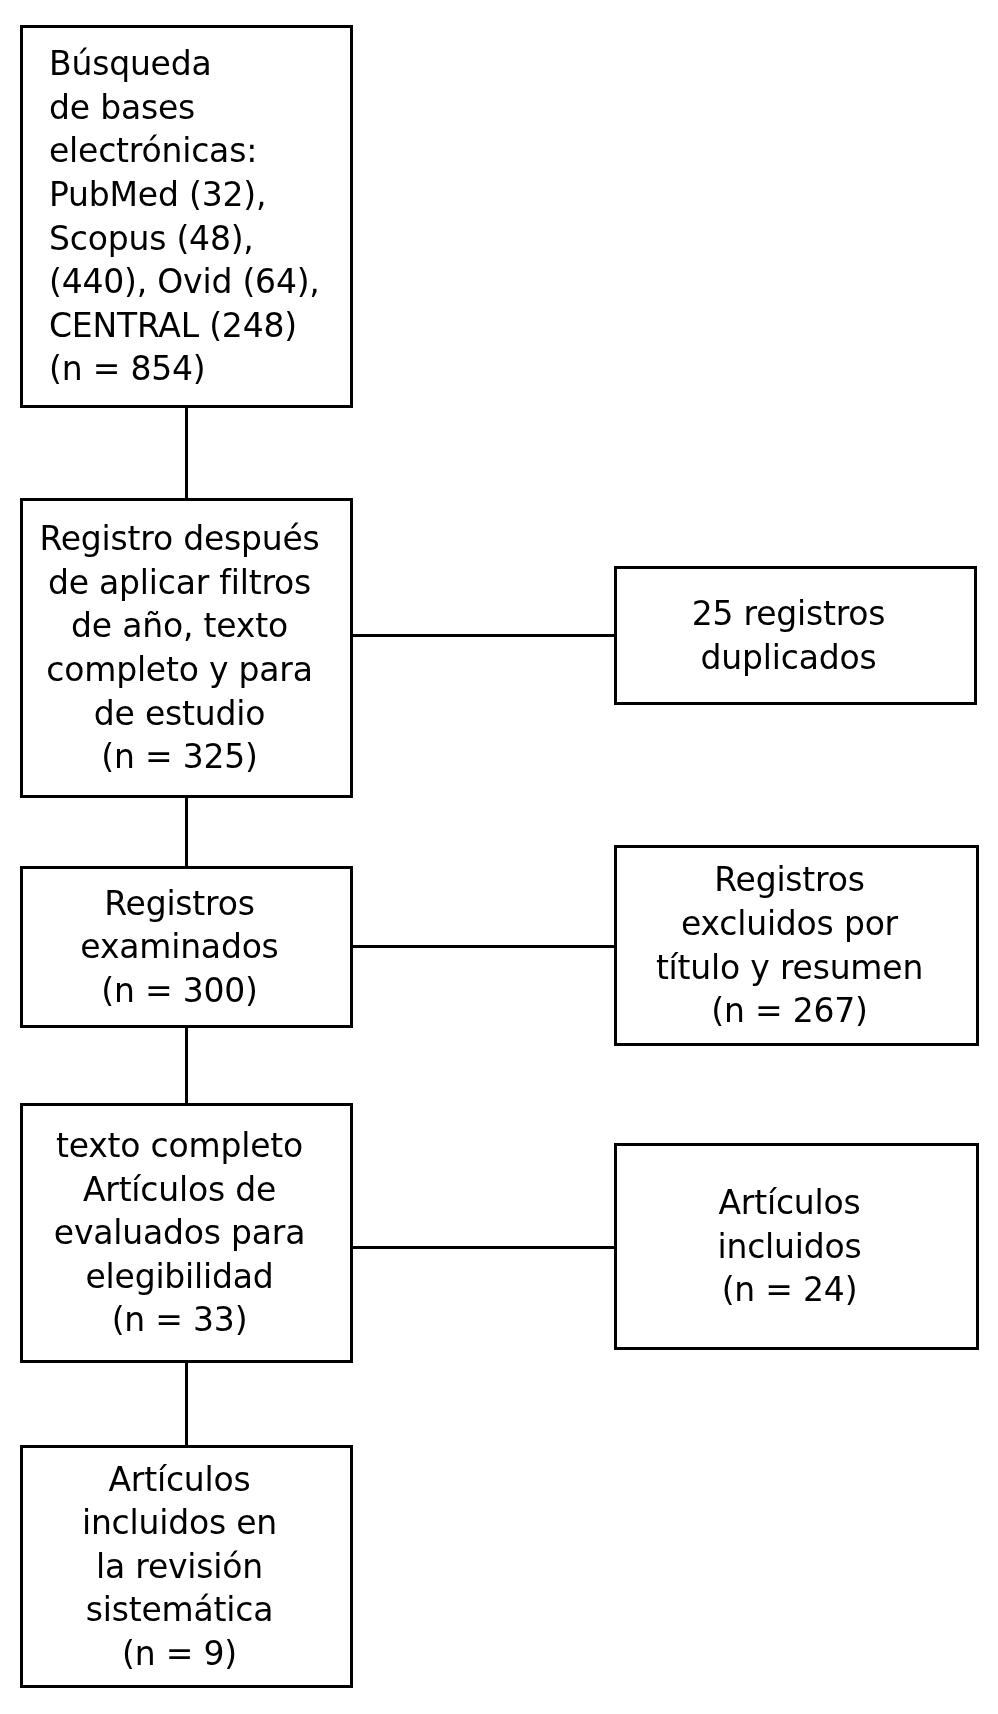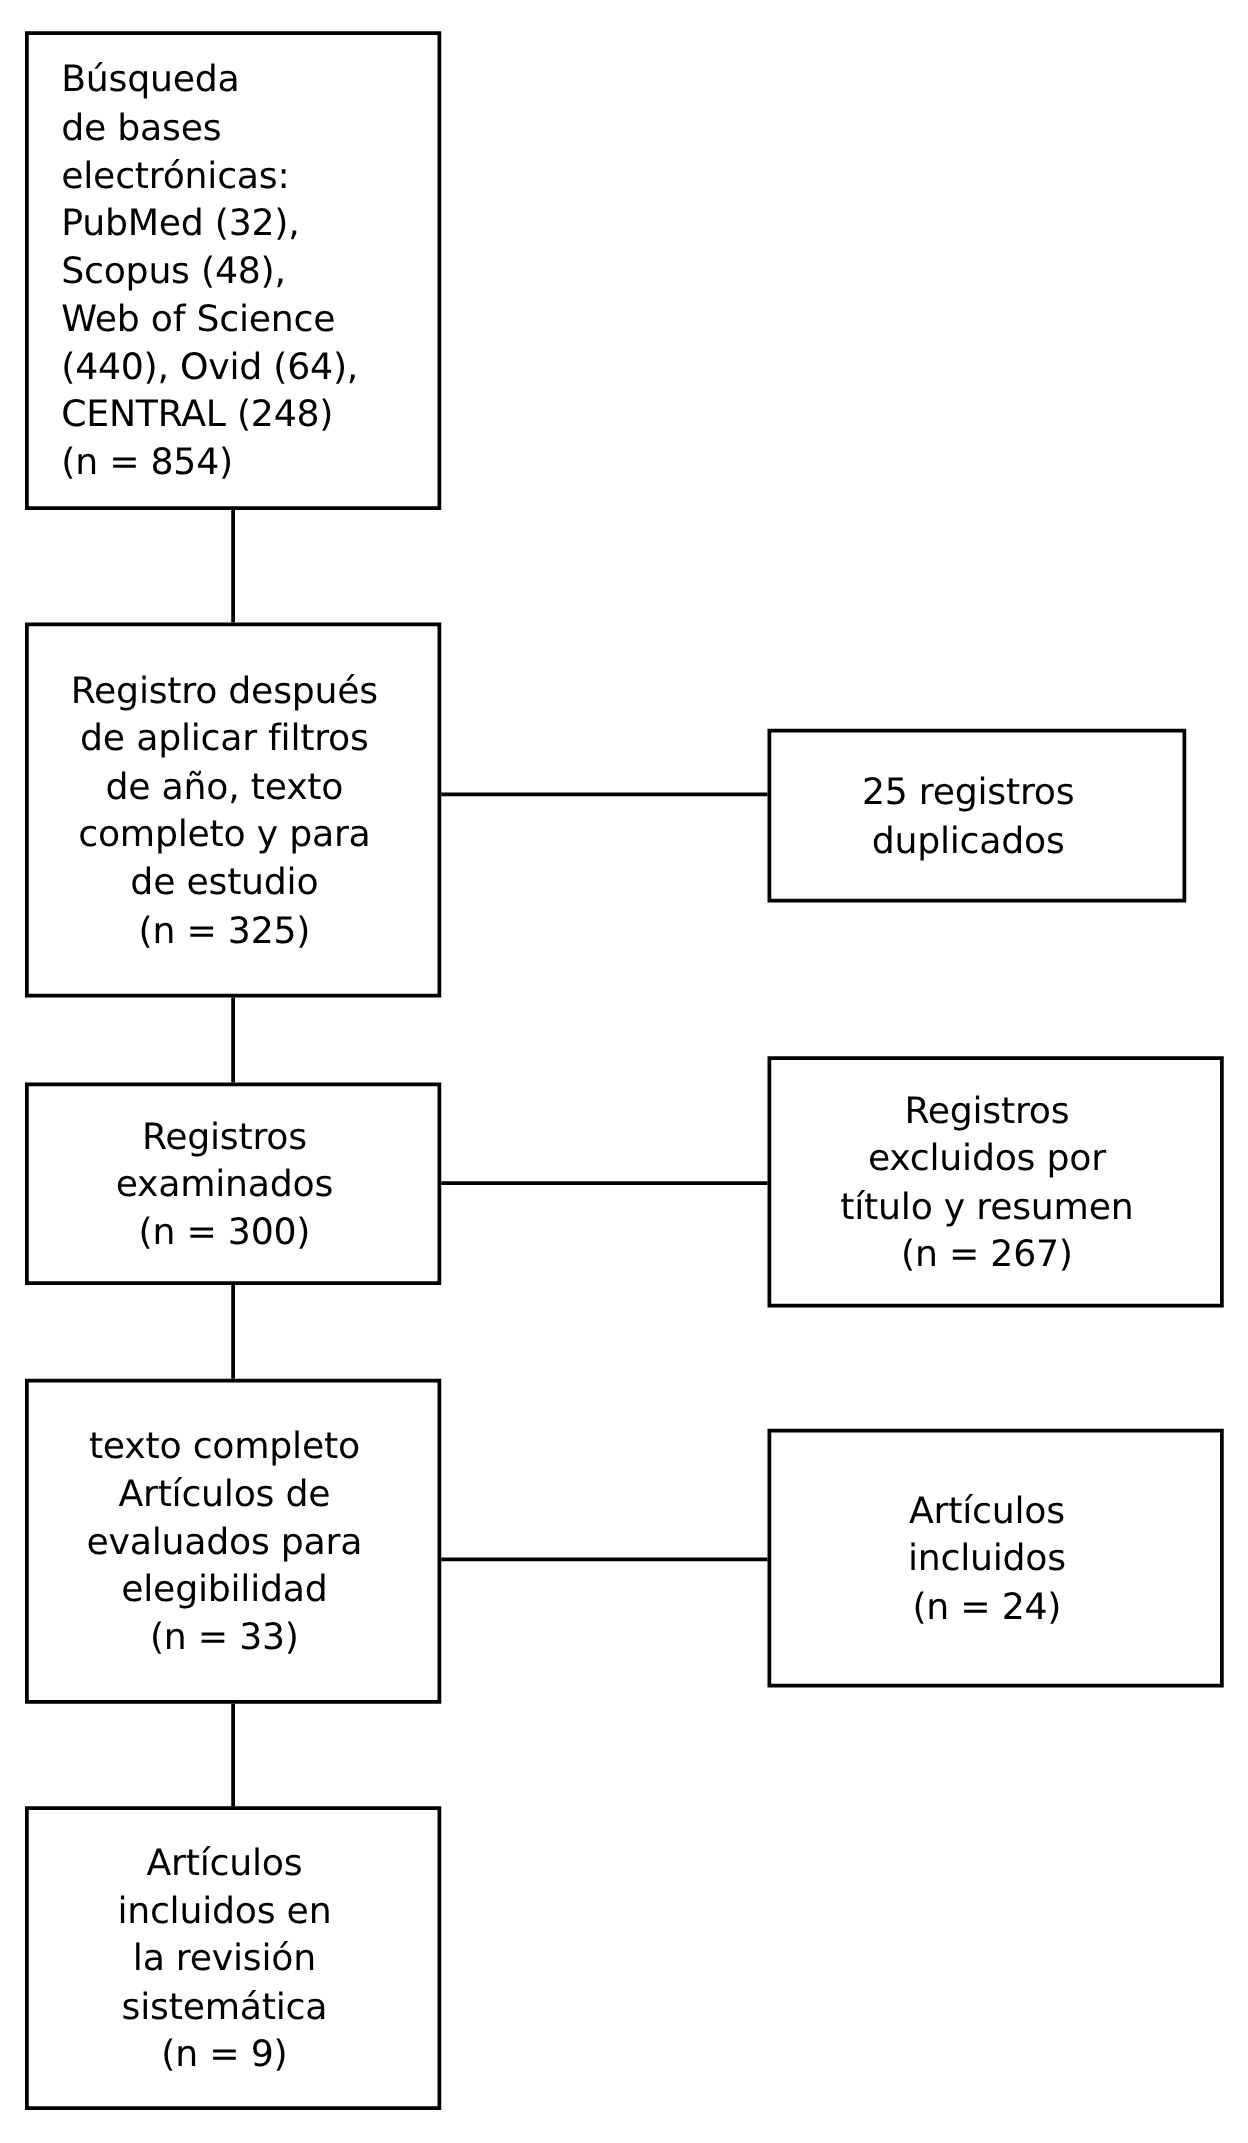--- a/index.html
+++ b/index.html
@@ -18,21 +18,21 @@
   .node {
     position: absolute;
     box-sizing: border-box;
     border: 3px solid #000000;
     background: #ffffff;
     display: flex;
     flex-direction: column;
     align-items: center;
     justify-content: center;
     color: #000000;
-    font-size: 29px;
+    font-size: 33px;
     line-height: 1.32;
     letter-spacing: -0.2px;
   }
   .node .line {
     display: block;
     white-space: pre;
   }
   .node.left-align {
     align-items: flex-start;
     padding-left: 26px;
@@ -45,21 +45,21 @@
   }
 
   
   #box-search      { left: 20px;  top: 25px;   width: 333px; height: 383px; }
   #box-filtered    { left: 20px;  top: 498px;  width: 333px; height: 300px; }
   #box-screened    { left: 20px;  top: 866px;  width: 333px; height: 162px; }
   #box-eligibility { left: 20px;  top: 1103px; width: 333px; height: 260px; }
   #box-included    { left: 20px;  top: 1445px; width: 333px; height: 243px; }
 
   
-  #box-duplicates        { left: 614px; top: 566px;  width: 335px; height: 139px; margin-top: 17px; }
+  #box-duplicates        { left: 614px; top: 566px;  width: 363px; height: 139px; }
   #box-excluded-title    { left: 614px; top: 845px;  width: 365px; height: 201px; }
   #box-excluded-fulltext { left: 614px; top: 1143px; width: 365px; height: 207px; }
 
   
   .conn {
     position: absolute;
     background: #000000;
   }
   .conn.v { width: 3px; }
   .conn.h { height: 3px; }
@@ -77,21 +77,20 @@
 <body>
 
 <div id="diagram">
 
   <div class="node left-align" id="box-search">
     <span class="line">Búsqueda</span>
     <span class="line">de bases</span>
     <span class="line">electrónicas:</span>
     <span class="line">PubMed (32),</span>
     <span class="line">Scopus (48),</span>
-    <span class="line">Web of Science</span>
     <span class="line">(440), Ovid (64),</span>
     <span class="line">CENTRAL (248)</span>
     <span class="line">(n = 854)</span>
   </div>
 
   <div class="node center-align" id="box-filtered">
     <span class="line">Registro después</span>
     <span class="line">de aplicar filtros</span>
     <span class="line">de año, texto</span>
     <span class="line">completo y para</span>

